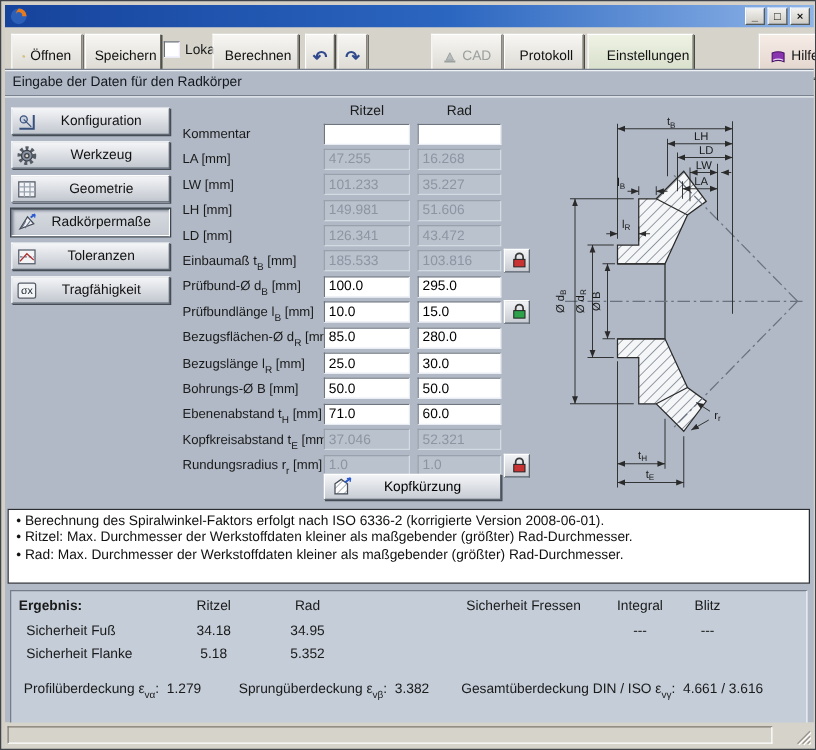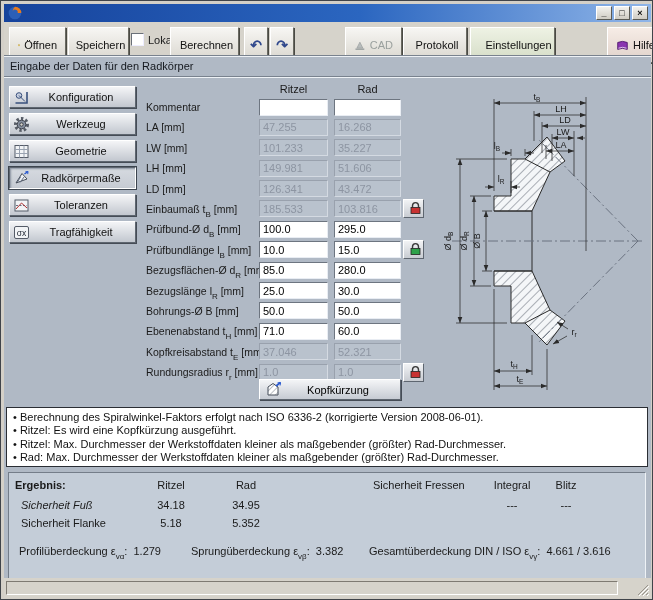--- a/index.html
+++ b/index.html
@@ -448,38 +448,37 @@
       <text x="80" y="286"><tspan>t</tspan><tspan dy="2" font-size="6.5">H</tspan></text>
       <text x="86" y="301"><tspan>t</tspan><tspan dy="2" font-size="6.5">E</tspan></text>
       <text x="140" y="254"><tspan>r</tspan><tspan dy="2" font-size="6.5">r</tspan></text>
     </g>
   </svg>
 
   <div class="infobox">
     <div id="messages">
     <div class="msg-line"><span>•</span> <span>Berechnung des Spiralwinkel-Faktors erfolgt nach ISO 6336-2 (korrigierte Version 2008-06-01).</span></div>
 
-    <div class="msg-line"><span>•</span> <span>Ritzel: Es wird eine Kopfkürzung ausgeführt.</span></div>
 
     <div class="msg-line"><span>•</span> <span>Ritzel: Max. Durchmesser der Werkstoffdaten kleiner als maßgebender (größter) Rad-Durchmesser.</span></div>
 
     <div class="msg-line"><span>•</span> <span>Rad: Max. Durchmesser der Werkstoffdaten kleiner als maßgebender (größter) Rad-Durchmesser.</span></div>
   </div>
   </div>
 
   <div class="resultbox">
     <b class="abs" style="left:6px;top:6px;">Ergebnis:</b>
     <span class="abs rcol" style="left:122px;top:6px;">Ritzel</span>
     <span class="abs rcol" style="left:197px;top:6px;">Rad</span>
     <span class="abs" style="left:364px;top:6px;">Sicherheit Fressen</span>
     <span class="abs rcol" style="left:463px;top:6px;">Integral</span>
     <span class="abs rcol" style="left:517px;top:6px;">Blitz</span>
     <div id="result-rows">
     <div>
-      <span class="abs" style="left: 12px; top: 26px; font-style: italic;">Sicherheit Fuß</span>
+      <span class="abs" style="left: 12px; top: 26px;">Sicherheit Fuß</span>
       <span class="abs rcol" style="left: 122px; top: 26px;">34.18</span>
       <span class="abs rcol" style="left: 197px; top: 26px;">34.95</span>
       <span class="abs rcol" style="left: 463px; top: 26px;">---</span>
       <span class="abs rcol" style="left: 517px; top: 26px;">---</span>
     </div>
 
     <div>
       <span class="abs" style="left: 12px; top: 44px;">Sicherheit Flanke</span>
       <span class="abs rcol" style="left: 122px; top: 44px;">5.18</span>
       <span class="abs rcol" style="left: 197px; top: 44px;">5.352</span>

